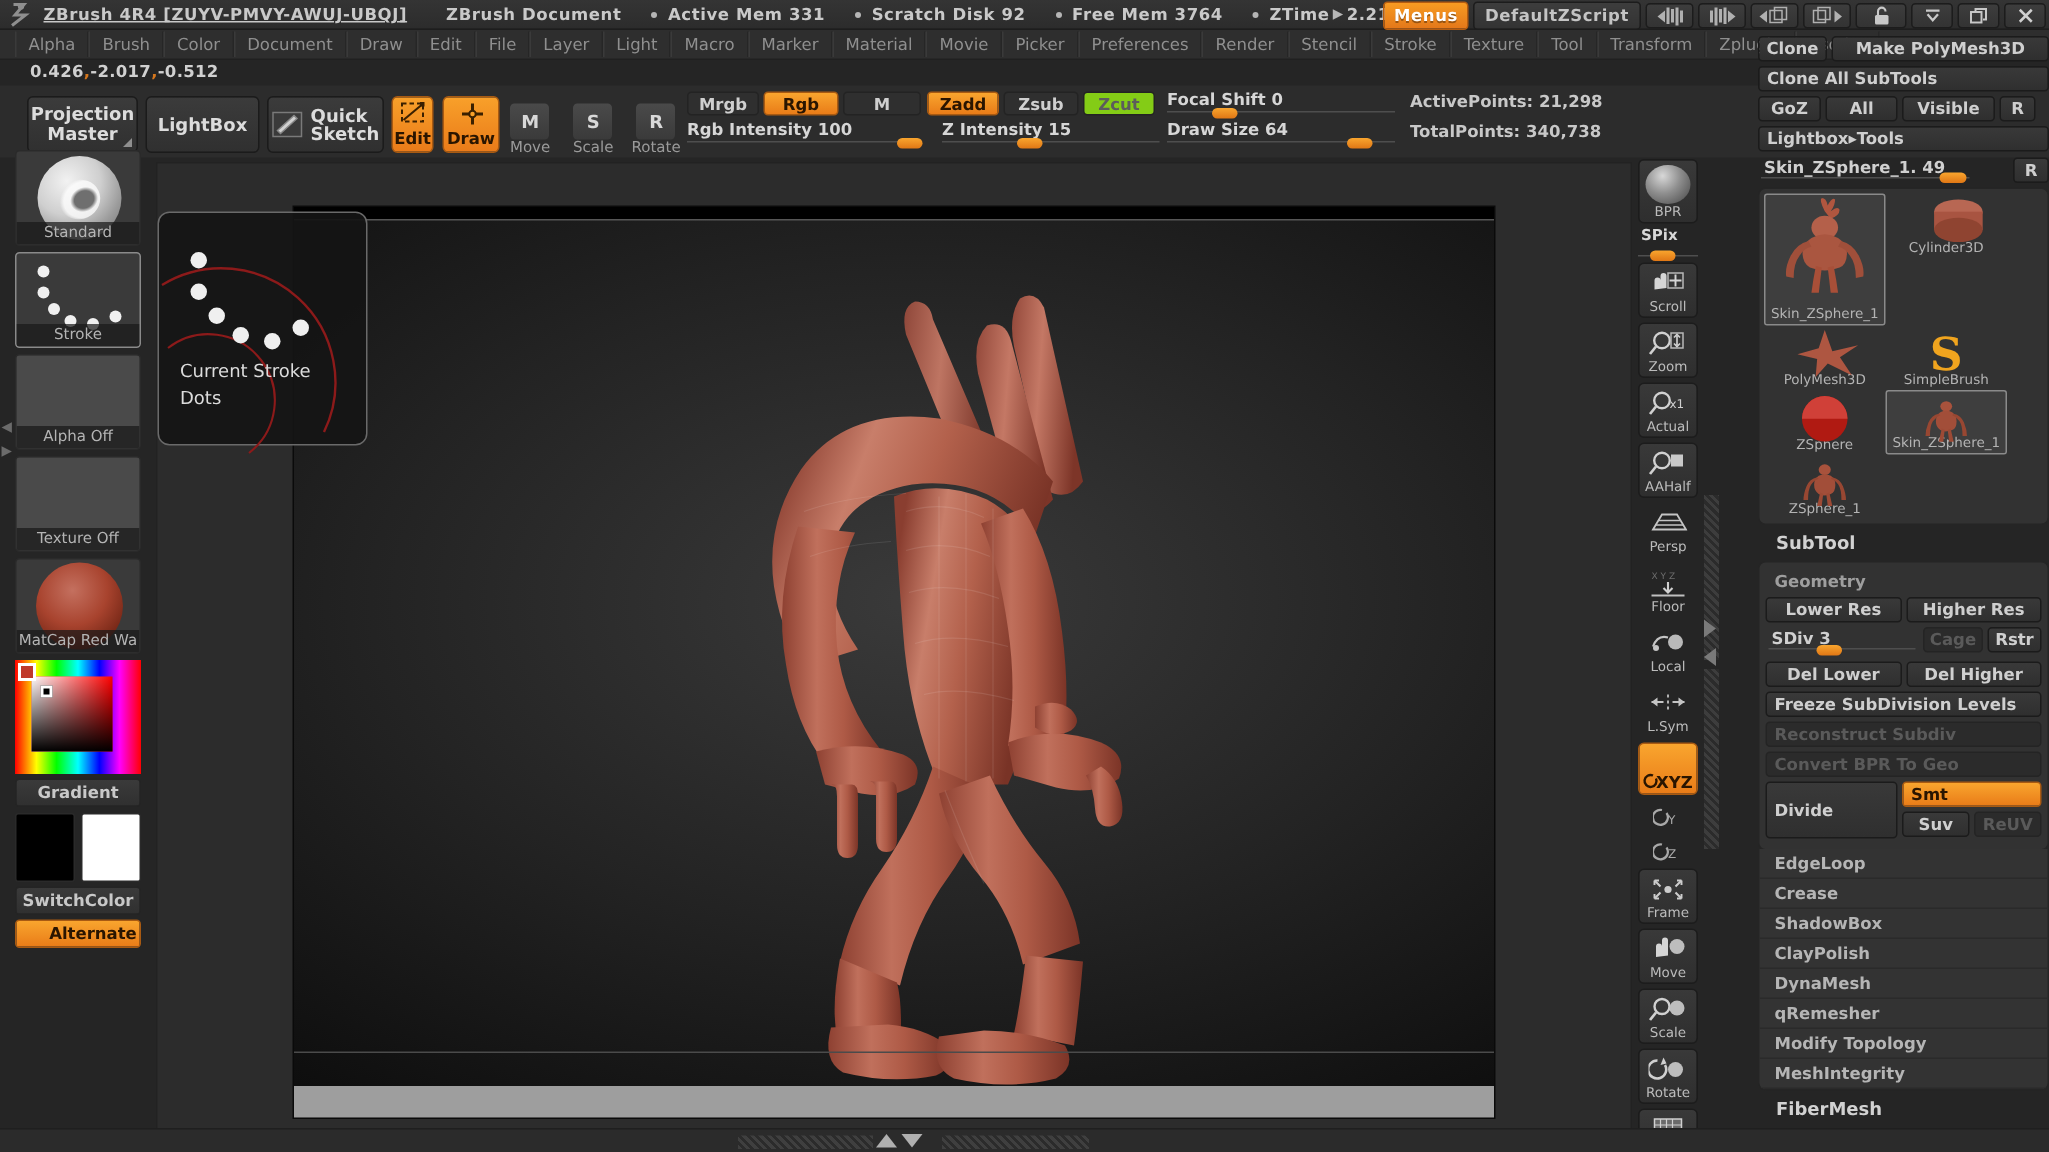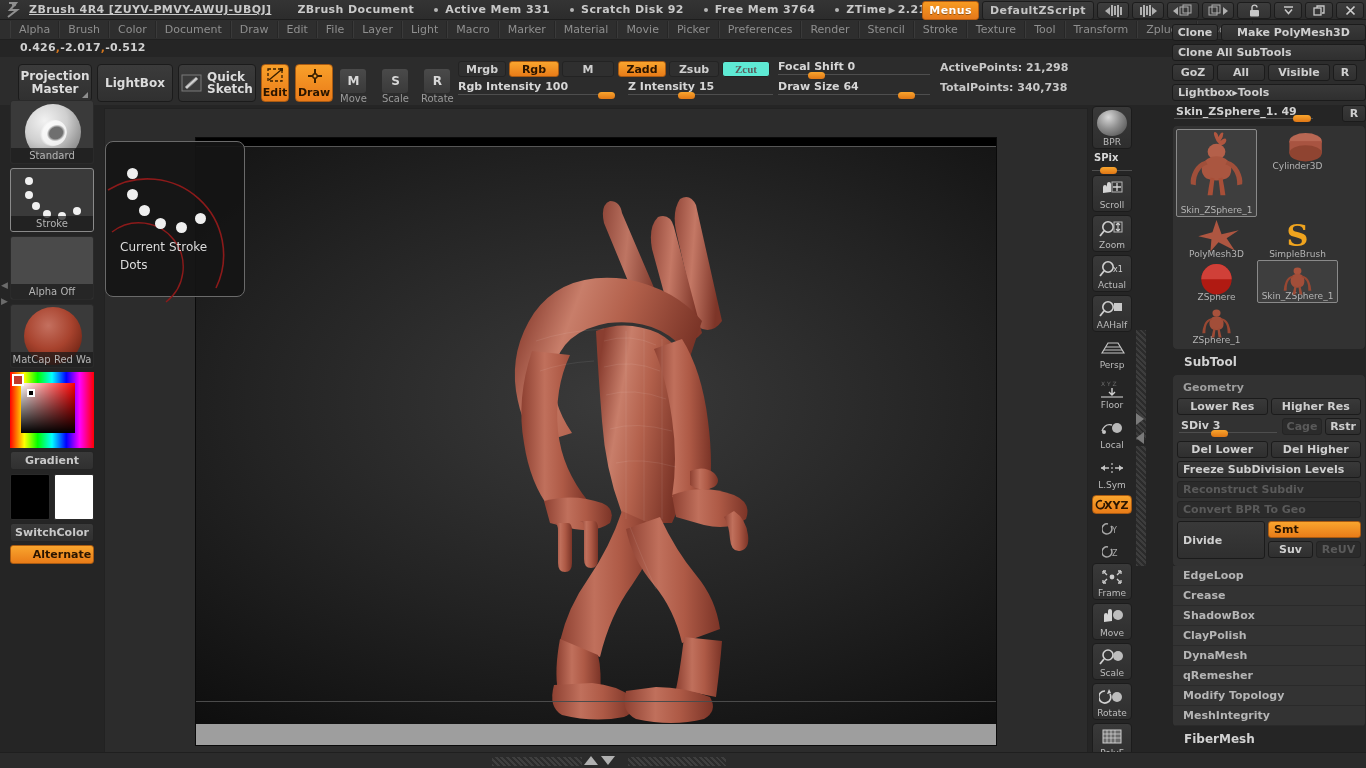--- a/index.html
+++ b/index.html
@@ -112,21 +112,21 @@
   }
 
   .tag {
     position: absolute; border-radius: 3px; border: 1px solid #1c1c1c;
     background: linear-gradient(#363636, #2d2d2d);
     font-size: 11px; font-weight: bold; color: #cfcfcf;
     display: flex; align-items: center; justify-content: center;
     height: 16px;
   }
   .tag.on { background: linear-gradient(#f9a52e,#e97c18); color: #2a1500; border-color:#a85a12; }
-  .tag.off { color: #5c5c5c; background: #5eead4; border-color:#232323;font-family:Liberation Serif, serif; }
+  .tag.off { color: #5c5c5c; background: #84cc16; border-color:#232323; }
   .tag.flat { background: #2f2f2f; border-color: #232323; }
 
   .sliderrow { position: absolute; height: 17px; }
   .sl-label { position: absolute; left: 0; top: 0; font-size: 11px; font-weight: bold; color: #d6d6d6; white-space: nowrap; }
   .sl-track { position: absolute; left: 0; bottom: 2px; height: 1px; background: #4e4e4e; }
   .sl-knob { position: absolute; bottom: -2px; width: 17px; height: 7px; border-radius: 4px; background: linear-gradient(#f9a52e,#e07715); }
 
   .ptinfo { position: absolute; font-size: 11px; font-weight: bold; color: #c8c8c8; }
 
   
@@ -549,20 +549,24 @@
         </div>
       </div>
       <div class="lp-cap">Stroke</div>
     </div>
 
     <div class="lp-cell">
       <div class="lp-thumb" style="background:#4a4a4a"></div>
       <div class="lp-cap">Alpha Off</div>
     </div>
 
+    <div class="lp-cell">
+      <div class="lp-thumb" style="background:#4a4a4a"></div>
+      <div class="lp-cap">Texture Off</div>
+    </div>
 
     <div class="lp-cell">
       <div class="lp-thumb">
         <div class="matcap-ball"></div>
       </div>
       <div class="lp-cap">MatCap Red Wa</div>
     </div>
 
     <div class="colorpicker">
       <div class="cp-sq">
@@ -751,21 +755,21 @@
 
     <div class="rn-item plain">
       <svg class="rn-ico" viewBox="0 0 26 20">
         <path d="M2 9 H10 M16 9 H24" stroke="#c4c4c4" stroke-width="1.4"></path>
         <path d="M2 9 L6 6 V12 Z M24 9 L20 6 V12 Z" fill="#c4c4c4"></path>
         <path d="M13 4 V14" stroke="#c4c4c4" stroke-width="1.2" stroke-dasharray="2 2"></path>
       </svg>
       <span class="rn-lbl">L.Sym</span>
     </div>
 
-    <div class="rn-item on" style="padding:2px 0 2px;">
+    <div class="rn-item on" style="padding:18px 0 2px;">
       <svg width="34" height="13" viewBox="0 0 34 13">
         <path d="M7 3 a4 4 0 1 0 2 2" fill="none" stroke="#2a1500" stroke-width="1.6"></path>
         <text x="9" y="11" font-size="11" font-weight="bold" fill="#2a1500" font-family="DejaVu Sans">XYZ</text>
       </svg>
     </div>
 
     <div class="rn-item plain" style="padding:1px 0;">
       <svg width="20" height="16" viewBox="0 0 20 16">
         <path d="M6 5 a5 5 0 1 0 3 2" fill="none" stroke="#a8a8a8" stroke-width="1.5"></path>
         <text x="10" y="14" font-size="8" fill="#a8a8a8" font-family="DejaVu Sans">Y</text>

